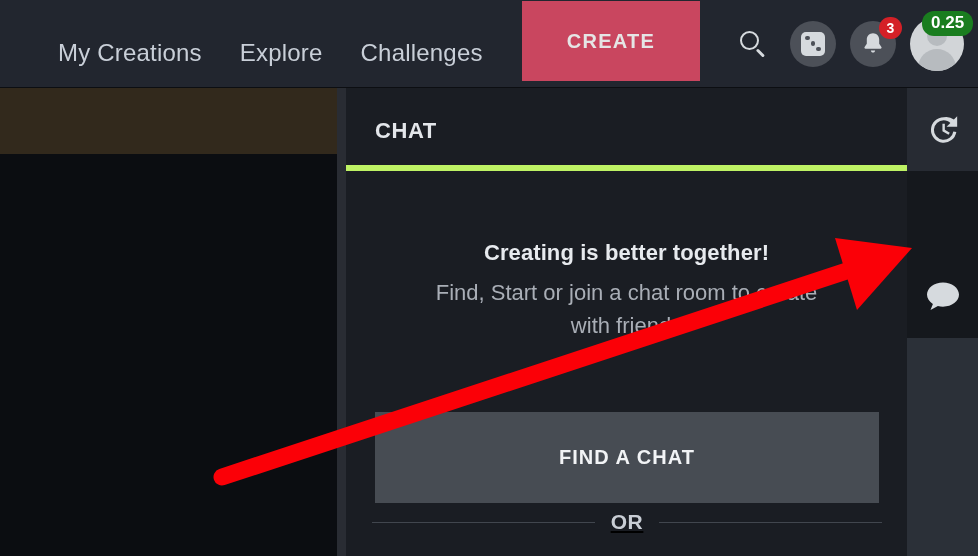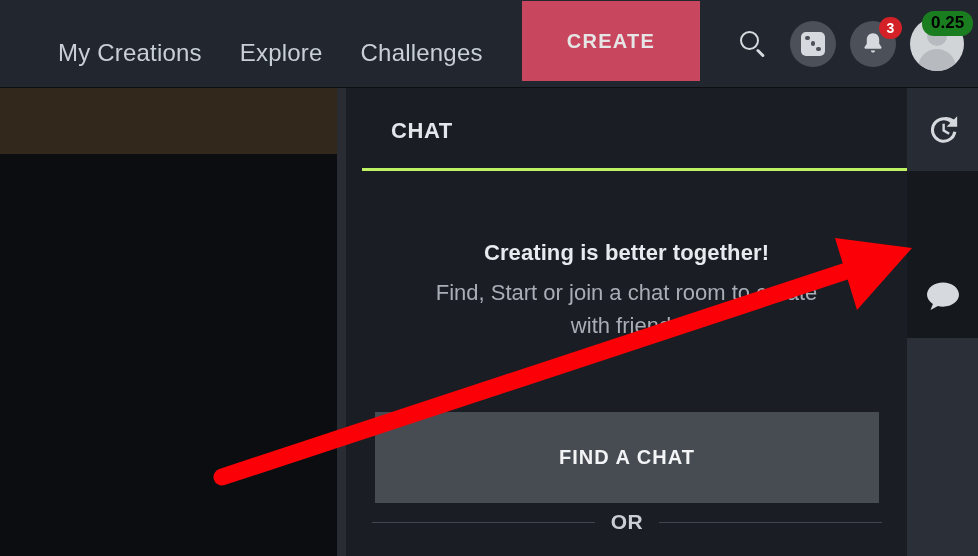--- a/index.html
+++ b/index.html
@@ -183,21 +183,21 @@
     transform: translateX(-50%);
     width: 38px; height: 30px;
     border-radius: 19px 19px 0 0;
     background: #b7bbbf;
   }
   .avatar-badge {
     position: absolute;
     top: -6px;
     left: 12px;
     background: #1a7d1f;
-    color: #000000;
+    color: #ffffff;
     font-size: 17px;
     font-weight: bold;
     padding: 2px 9px 3px 9px;
     border-radius: 12px;
     line-height: 20px;
     white-space: nowrap;
   }
 
   
   .left-panel {
@@ -228,24 +228,24 @@
   
   .chat-panel {
     position: absolute;
     left: 346px; top: 88px;
     width: 561px;
     height: 468px;
     background: #1a1d23;
   }
   .chat-header {
     position: absolute;
-    left: 16px; top: 0;
+    left: 0; top: 0;
     width: 561px;
     height: 83px;
-    border-bottom: 3px solid #bef264;
+    border-bottom: 6px solid #bef264;
     box-sizing: border-box;
   }
   .chat-header-title {
     position: absolute;
     left: 29px;
     top: 30px;
     color: #e3e6ea;
     font-size: 22px;
     font-weight: bold;
     letter-spacing: 0.6px;
@@ -291,20 +291,21 @@
   }
 
   .or-divider {
     position: absolute;
     left: 26px;
     top: 422px;
     width: 510px;
     display: flex;
     align-items: center;
     gap: 16px;
+    text-decoration: underline;
   }
   .or-divider .line {
     flex: 1;
     height: 1px;
     background: #41464e;
   }
   .or-divider .or-text {
     color: #c9ced5;
     font-size: 21px;
     font-weight: bold;

